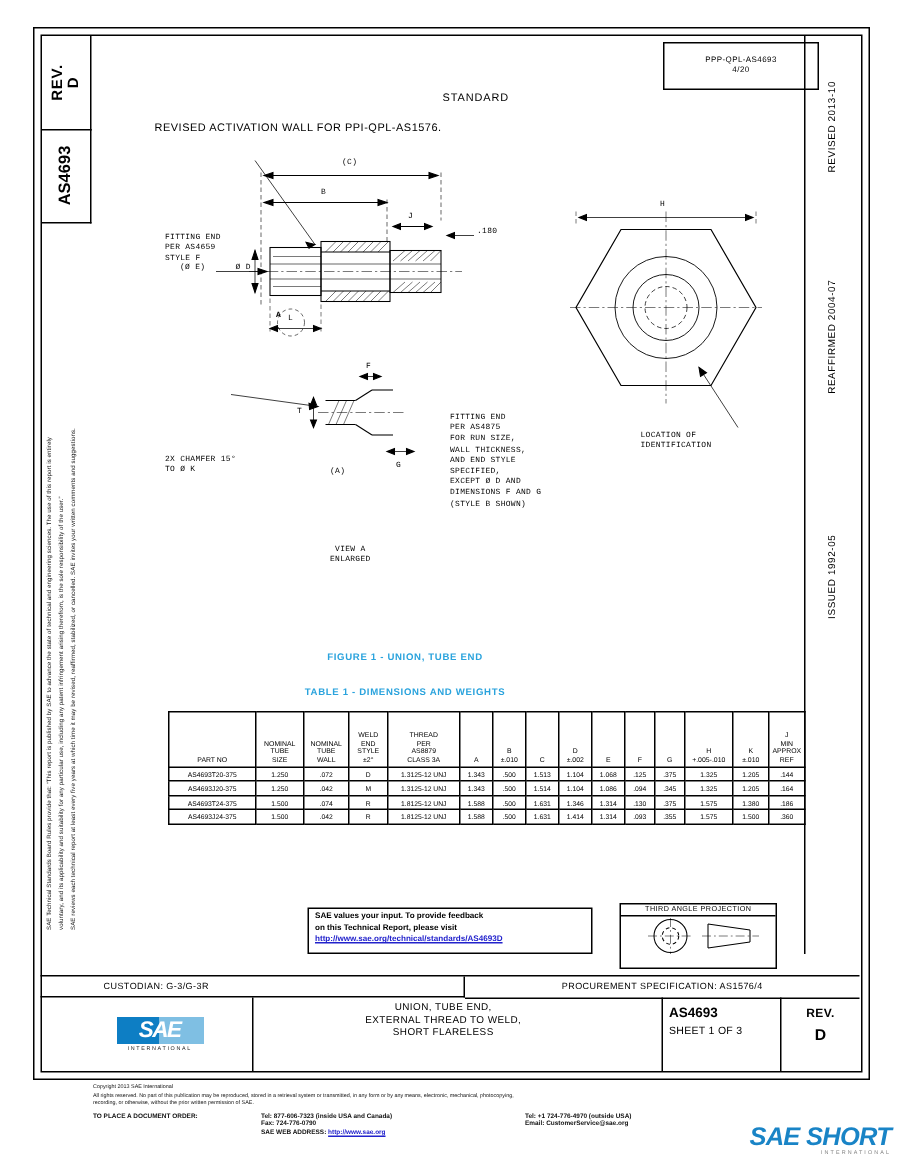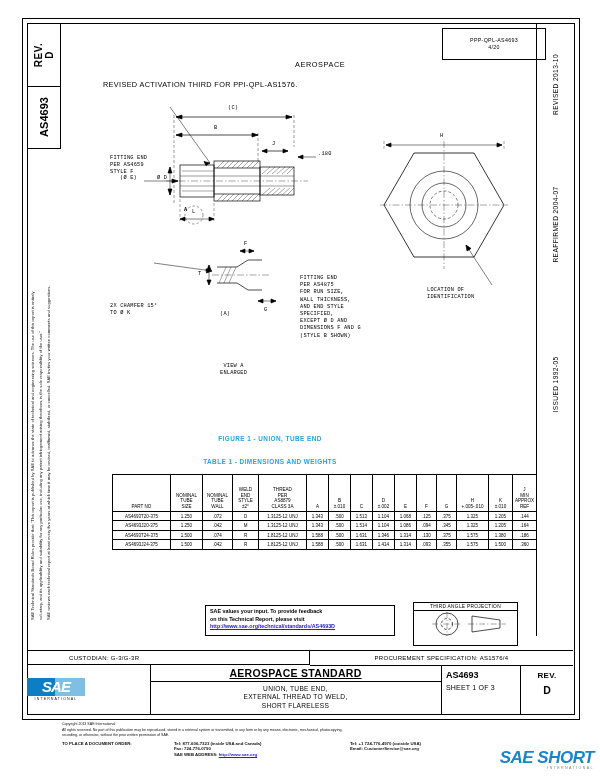--- a/index.html
+++ b/index.html
@@ -62,21 +62,21 @@
   .tap{position:absolute;left:413px;top:602px;width:103px;height:42px;border:1px solid #000;}
   .tap .ttl{text-align:center;font-size:4.8px;letter-spacing:.3px;padding-top:1.2px;border-bottom:0.7px solid #000;padding-bottom:1px;}
 
   
   .tb{position:absolute;left:27px;top:650px;width:546px;height:63px;border-top:1.4px solid #000;}
   .cust{position:absolute;left:0;top:0;width:283px;height:14px;border-right:1.4px solid #000;border-bottom:1.4px solid #000;
         font-size:6px;display:flex;align-items:center;padding-left:42px;box-sizing:border-box;letter-spacing:.3px;}
   .procspec{position:absolute;left:283px;top:0;width:263px;height:14px;border-bottom:1.4px solid #000;
         font-size:6px;display:flex;align-items:center;justify-content:center;letter-spacing:.3px;}
   .sae-cell{position:absolute;left:0;top:14px;width:123px;height:49px;border-right:1.4px solid #000;
-        display:flex;align-items:center;justify-content:flex-start;}
+        display:flex;align-items:center;justify-content:center;padding-left:18px;}
   .title-cell{position:absolute;left:123px;top:14px;width:291px;height:49px;border-right:1.4px solid #000;}
   .title-cell .hdr{text-align:center;font-weight:bold;font-size:10.5px;letter-spacing:.3px;border-bottom:1.2px solid #000;
         padding:2px 0 1.5px;text-decoration:underline;}
   .title-cell .sub{text-align:center;font-size:6.6px;line-height:8.6px;padding-top:3px;letter-spacing:.3px;}
   .num-cell{position:absolute;left:414px;top:14px;width:80px;height:49px;border-right:1.4px solid #000;padding:5px 0 0 5px;box-sizing:border-box;}
   .num-cell .n{font-weight:bold;font-size:9px;}
   .num-cell .s{font-size:7px;padding-top:4px;letter-spacing:.2px;}
   .rev-cell{position:absolute;left:494px;top:14px;width:52px;height:49px;text-align:center;padding-top:6px;box-sizing:border-box;}
   .rev-cell .rl{font-weight:bold;font-size:8px;letter-spacing:.3px;}
   .rev-cell .rv{font-weight:bold;font-size:10.5px;padding-top:4px;}
@@ -137,22 +137,22 @@
     <div class="rev-item" style="top:300px;">
         <span>ISSUED 1992-05</span>
       </div>
   </div>
 
   <div class="qpl-box">
     <div>PPP-QPL-AS4693</div>
     <div>4/20</div>
   </div>
 
-  <div class="rationale">AEROSPACE</div>
-  <div class="revised-line">REVISED ACTIVATION THIRD FOR PPI-QPL-AS1576.</div>
+  <div class="rationale">STANDARD</div>
+  <div class="revised-line">REVISED ACTIVATION WALL FOR PPI-QPL-AS1576.</div>
 
   <div class="canvas">
     <svg class="dwg" width="470" height="330" viewBox="0 0 470 330">
       <g stroke="#000" fill="none" stroke-width="0.7">
 
         <line x1="112" y1="20" x2="112" y2="108" stroke-width="0.4" stroke-dasharray="3,2"></line>
         <line x1="232" y1="20" x2="232" y2="52" stroke-width="0.4" stroke-dasharray="3,2"></line>
         <line x1="114" y1="22" x2="230" y2="22"></line>
         <path d="M114,22 l6,-2 v4 z" fill="#000"></path>
         <path d="M230,22 l-6,-2 v4 z" fill="#000"></path>
@@ -458,21 +458,20 @@
     <div class="procspec">PROCUREMENT SPECIFICATION: AS1576/4</div>
 
     <div class="sae-cell">
       <div class="saelogo">
         <div class="bar">SAE</div>
         <div class="cap2">INTERNATIONAL</div>
       </div>
     </div>
 
     <div class="title-cell">
-      <div class="hdr">AEROSPACE STANDARD</div>
       <div class="sub">
         <div>UNION, TUBE END,</div>
         <div>EXTERNAL THREAD TO WELD,</div>
         <div>SHORT FLARELESS</div>
       </div>
     </div>
 
     <div class="num-cell">
       <div class="n">AS4693</div>
       <div class="s">SHEET 1 OF 3</div>

